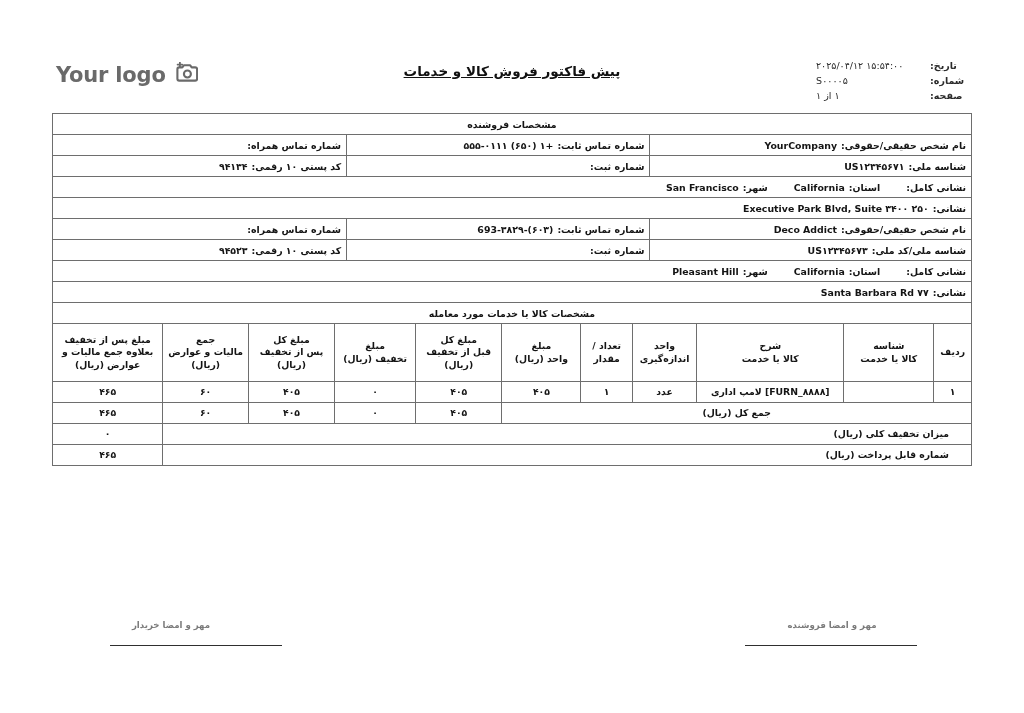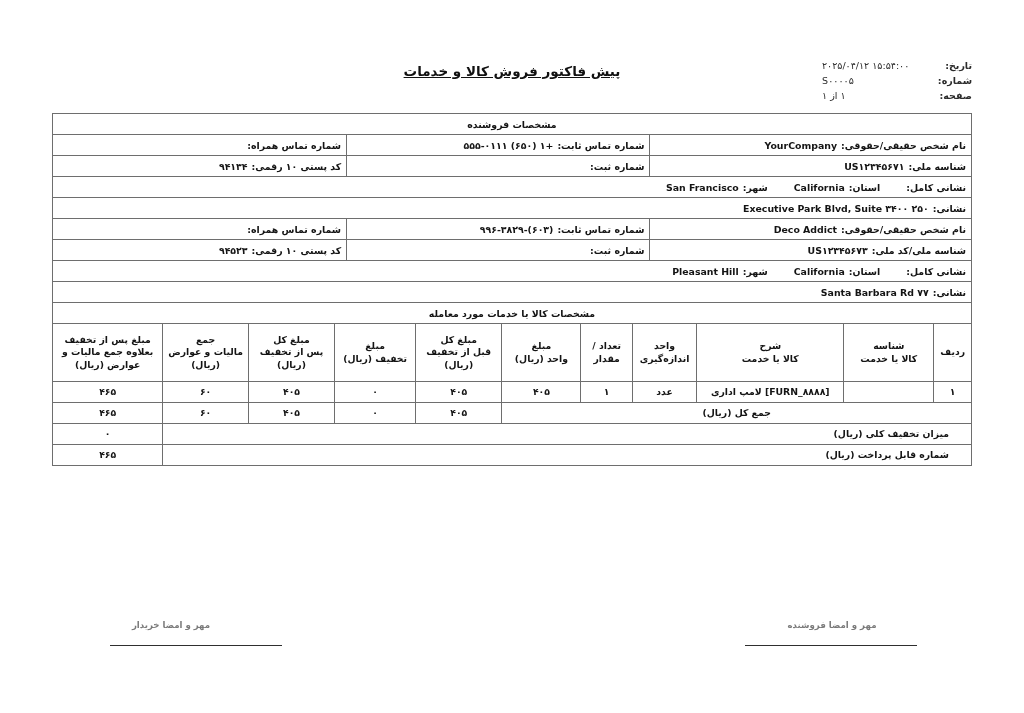--- a/index.html
+++ b/index.html
@@ -32,22 +32,23 @@
     top: 58px; right: 52px;
     direction: rtl;
     font-size: 9.5px;
     line-height: 15px;
     color: #2b2b2b;
     white-space: nowrap;
   }
   .meta-row { display: flex; justify-content: flex-start; }
   .meta-label {
     width: 42px;
-    text-align: right;
-    font-weight: 600;
+    text-align: left;
+    font-weight: 600;
+    margin-left: 6px;
   }
   .meta-value {
     min-width: 108px;
     text-align: left;
     letter-spacing: .2px;
   }
 
   .doc-title {
     position: absolute;
     top: 63px; left: 0; right: 0;
@@ -203,20 +204,30 @@
         <span class="meta-value">S۰۰۰۰۵</span>
       </div>
       <div class="meta-row">
         <span class="meta-label">صفحه:</span>
         <span class="meta-value">۱ از ۱</span>
       </div>
     </div>
 
     <div class="doc-title">پیش فاکتور فروش کالا و خدمات</div>
 
+    <div class="logo-block">
+      <span class="logo-icon">
+        <svg width="23" height="21" viewBox="0 0 23 21" aria-hidden="true">
+          <path d="M4.2 5.4h3.1l1.5-2.1h6.4l1.5 2.1h3.6c1 0 1.8.8 1.8 1.8v9.6c0 1-.8 1.8-1.8 1.8H4.2c-1 0-1.8-.8-1.8-1.8V7.2c0-1 .8-1.8 1.8-1.8z" fill="none" stroke="#6a6a6a" stroke-width="2.1" stroke-linejoin="round"></path>
+          <circle cx="12.4" cy="12" r="3.5" fill="none" stroke="#6a6a6a" stroke-width="2.1"></circle>
+          <path d="M2.6 2.6h4.6M4.9 0.3v4.6" stroke="#6a6a6a" stroke-width="1.8" stroke-linecap="round"></path>
+        </svg>
+      </span>
+      <span class="logo-text">Your logo</span>
+    </div>
   </div>
 
   <div class="frame">
 
     <table class="grid">
       <colgroup>
         <col style="width:35%">
           <col style="width:33%">
           <col style="width:32%">
       </colgroup>
@@ -300,21 +311,21 @@
         <tr>
           <td class="cell-r">
             <span class="inline-pair">
               <span>نام شخص حقیقی/حقوقی:</span>
               <span>Deco Addict</span>
             </span>
           </td>
           <td class="cell-r">
             <span class="inline-pair">
               <span>شماره تماس ثابت:</span>
-              <span>(۶۰۳)-۹۹۶-۳۸۲۹</span>
+              <span>(۶۰۳)-693-۳۸۲۹</span>
             </span>
           </td>
           <td class="cell-r">
             <span class="inline-pair">
               <span>شماره تماس همراه:</span>
               <span></span>
             </span>
           </td>
         </tr>
         <tr>

